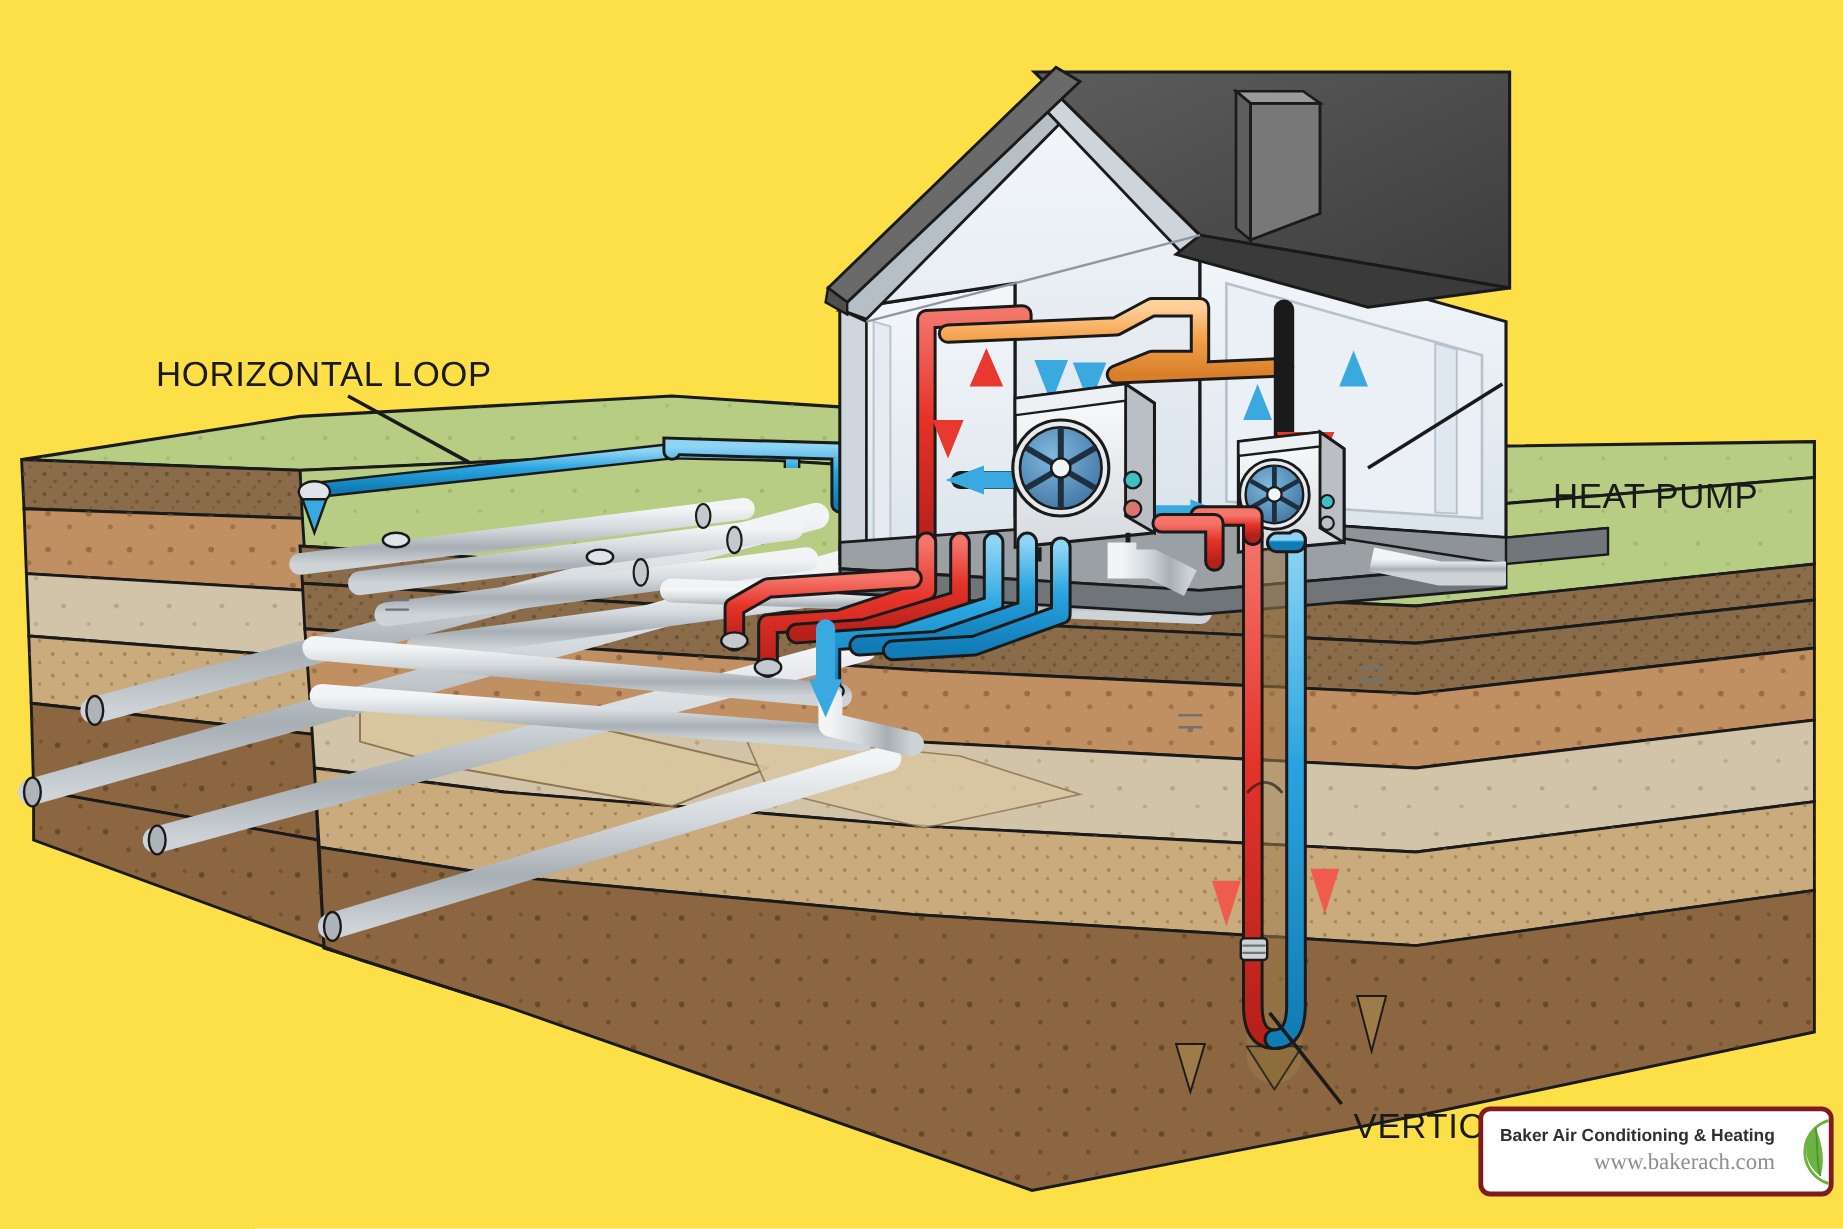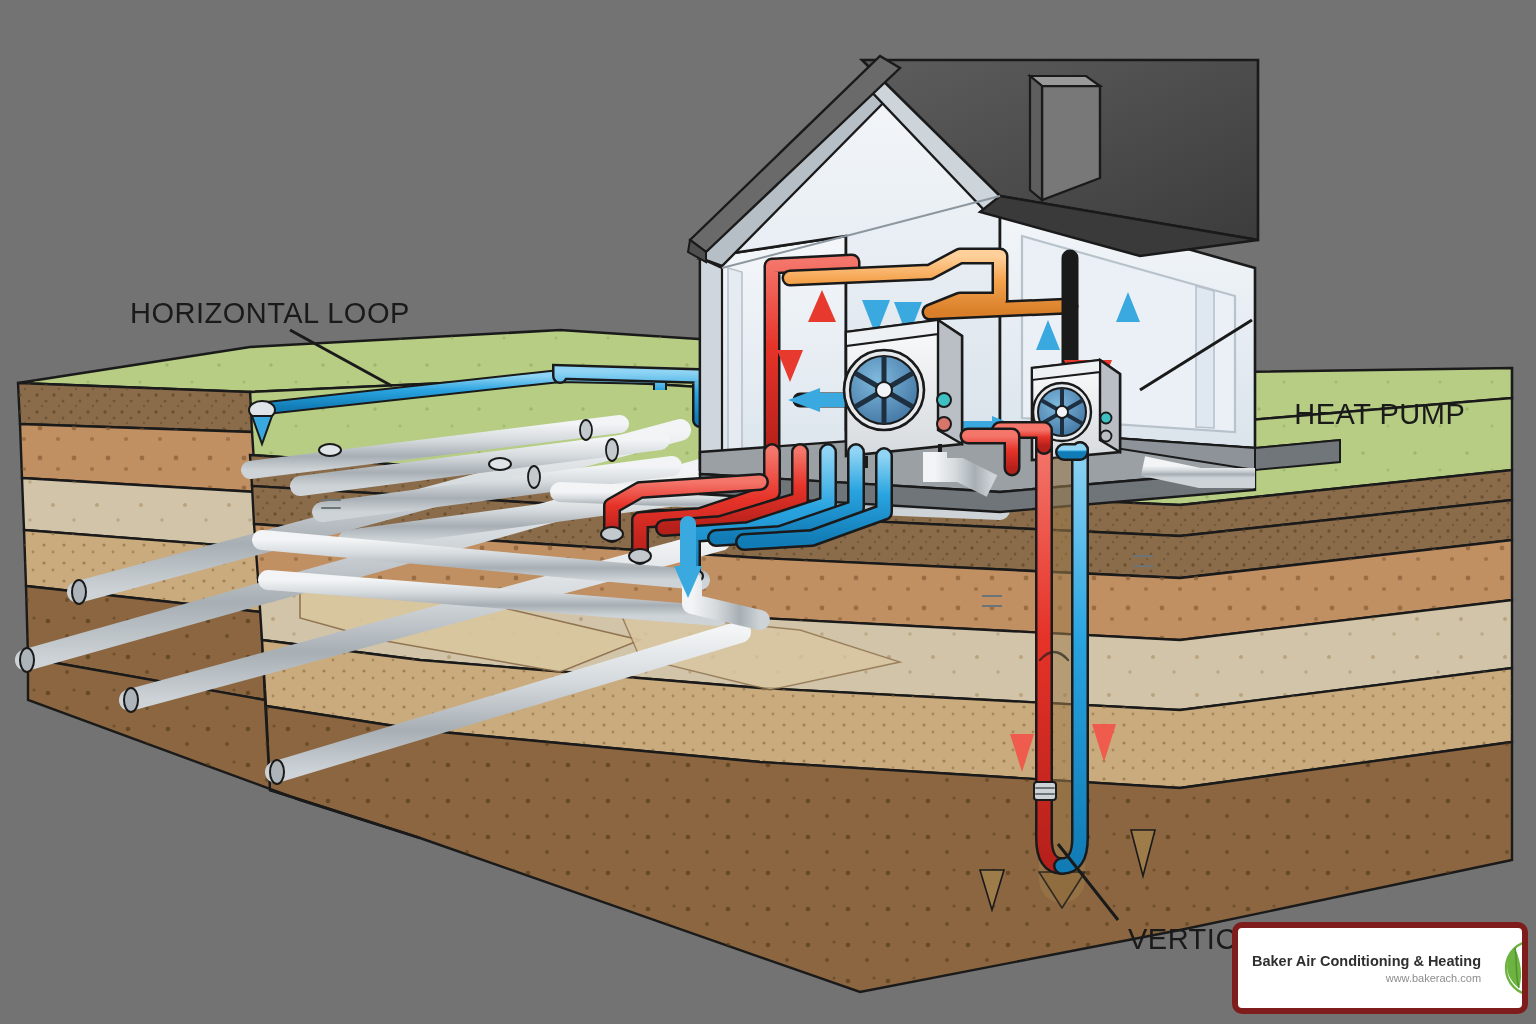--- a/index.html
+++ b/index.html
@@ -1,34 +1,34 @@
 <!DOCTYPE html>
 <html><head>
 <meta charset="utf-8">
 <style>
   html,body{margin:0;padding:0;background:#ffffff;}
   body{width:1536px;height:1024px;overflow:hidden;
        font-family:"Liberation Sans","DejaVu Sans",sans-serif;}
-  #stage{position:relative;width:1536px;height:1024px;background:#737373;}
+  #stage{position:relative;width:1536px;height:1024px;background:#fde047;}
   #scene{position:absolute;inset:0;}
 
   .label{position:absolute;color:#1a1a1a;font-size:29px;letter-spacing:.5px;
          line-height:1.15;white-space:pre;font-weight:400;}
   #lbl-horizontal{left:130px;top:297px;}
   #lbl-geothermal{left:1260px;top:298px;}
   #lbl-vertical{left:1128px;top:923px;}
 
   
-  #watermark{position:absolute;left:1232px;top:922px;width:296px;height:92px;
-    background:#fff;border:6px solid #7f1d1d;border-radius:10px;
+  #watermark{position:absolute;left:1232px;top:922px;width:296px;height:75px;
+    background:#fff;border:4px solid #7f1d1d;border-radius:10px;
     box-sizing:border-box;display:flex;align-items:center;
     padding:0 10px 0 14px;overflow:hidden;}
   #wm-text{flex:1;text-align:right;padding-right:8px;}
   #wm-title{font-size:14.5px;font-weight:bold;color:#2f2f2f;white-space:nowrap;}
-  #wm-url{font-size:11px;color:#8d8d8d;white-space:nowrap;margin-top:3px;}
+  #wm-url{font-size:19px;color:#8d8d8d;white-space:nowrap;margin-top:3px;font-family:Liberation Serif, serif;}
   #wm-logo{width:86px;height:64px;flex:none;margin-right:-22px;}
 </style>
 </head>
 <body>
 
 <div id="stage">
 
   <svg id="scene" viewBox="0 0 1536 1024">
     <defs>
       <linearGradient id="pipeG" x1="0" y1="0" x2="0" y2="1">

